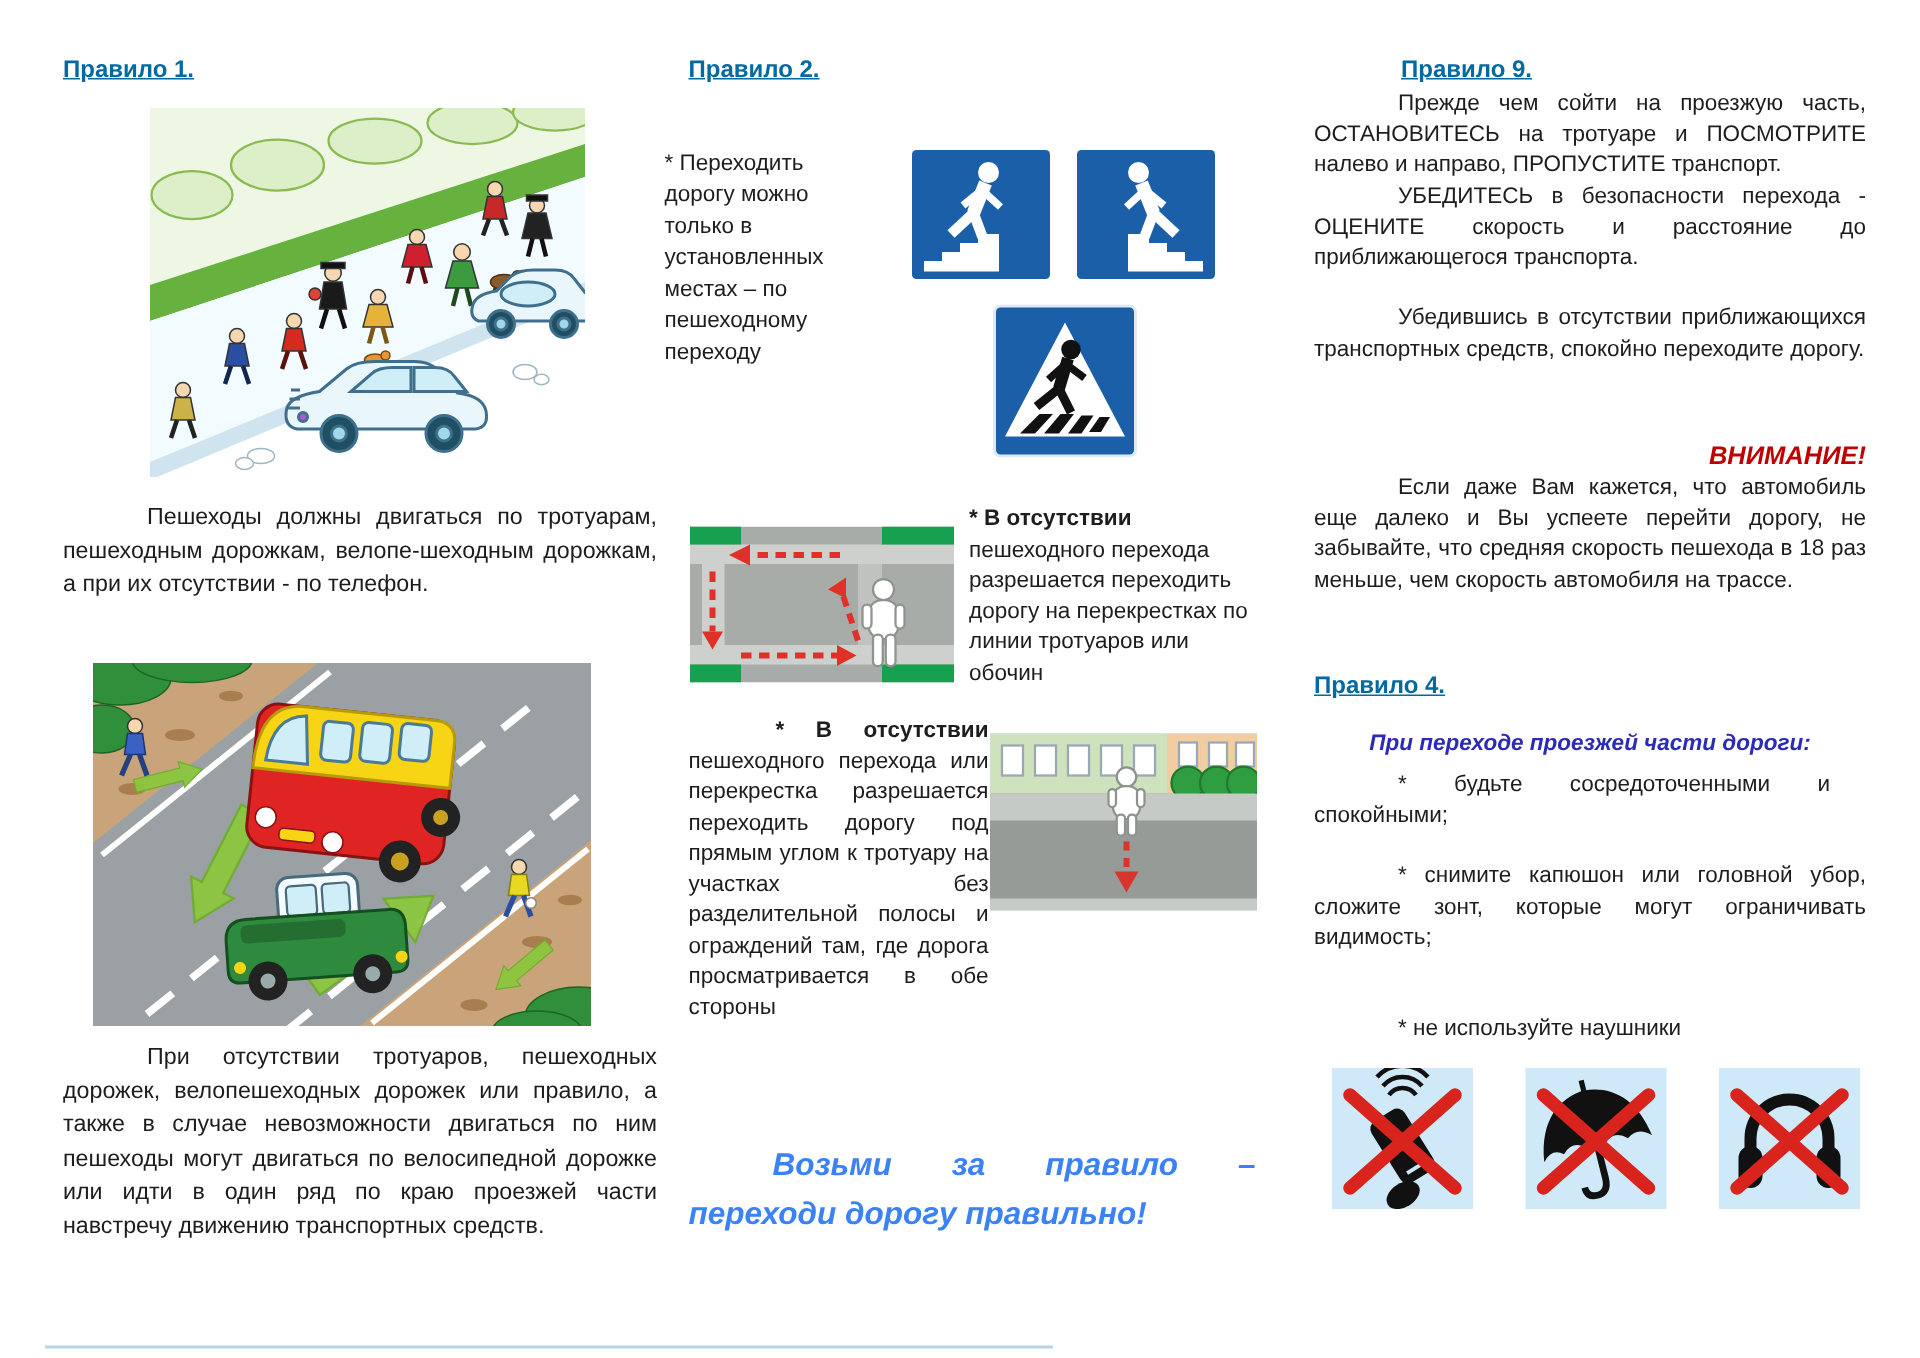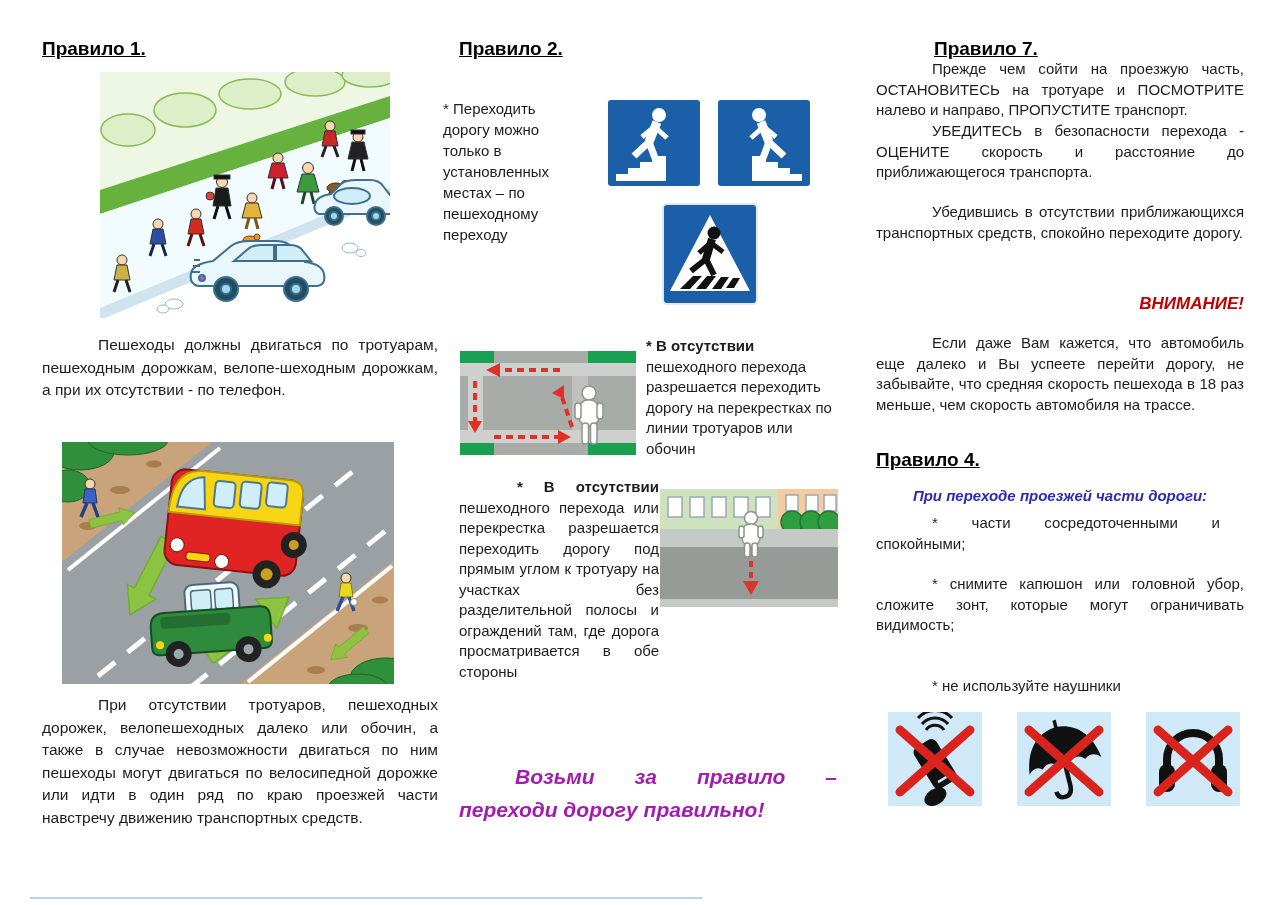--- a/index.html
+++ b/index.html
@@ -1,26 +1,26 @@
 <!DOCTYPE html>
 <html><head>
 <meta charset="utf-8">
 <style>
   *{margin:0;padding:0;box-sizing:border-box}
   html,body{background:#fff}
   .page{position:relative;width:1280px;height:905px;background:#ffffff;
         font-family:"Liberation Sans",sans-serif;color:#1d1d1d;overflow:hidden}
   .abs{position:absolute}
-  .head{font-size:19px;font-weight:bold;text-decoration:underline;color:#000000}
+  .head{font-size:16px;font-weight:bold;text-decoration:underline;color:#0369a1}
   .t{font-size:15px;line-height:20.5px}
   .t1{font-size:15.5px;line-height:22.5px}
   .just{text-align:justify}
   .ind{text-indent:56px}
   .b{font-weight:bold}
-  .red-slogan{color:#a21caf;font-weight:bold;font-style:italic;font-size:21px;line-height:33px}
+  .red-slogan{color:#3b82f6;font-weight:bold;font-style:italic;font-size:21px;line-height:33px}
   .slogan1{text-align:justify;text-align-last:justify;padding-left:56px}
   .attention{color:#c00000;font-weight:bold;font-style:italic;font-size:17px;text-align:right}
   .blue-sub{color:#2b2bb5;font-weight:bold;font-style:italic;font-size:15px;text-align:center}
   .icon-box{position:absolute;width:94px;height:94px;background:#cfe9f8}
   .footer-line{position:absolute;left:30px;top:897px;width:672px;height:2px;background:#b7d3ea}
   svg{display:block}
 </style>
 </head>
 <body>
 
@@ -221,21 +221,21 @@
       </g>
       <g transform="translate(284,152)">
         <circle cx="0" cy="-16" r="5" fill="#f6d7b0" stroke="#333"></circle>
           <path d="M-5,-11 h10 l2,14 h-14 z" fill="#e8d820" stroke="#8a7c08"></path>
           <path d="M-3,3 l-6,14 M3,3 l5,14" stroke="#2b4fa0" stroke-width="3.5" fill="none"></path>
           <circle cx="8" cy="8" r="3.5" fill="#fff" stroke="#888"></circle>
       </g>
     </svg>
   </div>
 
-  <div class="abs t1 just ind" style="left:42px;top:694px;width:396px">При отсутствии тротуаров, пешеходных дорожек, велопешеходных далеко или обочин, а также в случае невозможности двигаться по ним пешеходы могут двигаться по велосипедной дорожке или идти в один ряд по краю проезжей части навстречу движению транспортных средств.</div>
+  <div class="abs t1 just ind" style="left:42px;top:694px;width:396px">При отсутствии тротуаров, пешеходных дорожек, велопешеходных дорожек или правило, а также в случае невозможности двигаться по ним пешеходы могут двигаться по велосипедной дорожке или идти в один ряд по краю проезжей части навстречу движению транспортных средств.</div>
 
   <div class="abs head" style="left:459px;top:38px">Правило 2.</div>
 
   <div class="abs t" style="left:443px;top:98px;width:124px;line-height:21px">* Переходить дорогу можно только в установленных местах – по пешеходному переходу</div>
 
   <div class="abs" style="left:608px;top:100px">
     <svg width="92" height="86" viewBox="0 0 92 86">
       <rect width="92" height="86" rx="3" fill="#1a5fa8"></rect>
       <g fill="#ffffff">
         <rect x="8" y="74" width="50" height="7"></rect>
@@ -373,32 +373,32 @@
       <line x1="91" y1="72" x2="91" y2="92" stroke="#d8352c" stroke-width="4" stroke-dasharray="6 5"></line>
       <polygon points="83,92 99,92 91,106" fill="#d8352c"></polygon>
     </svg>
   </div>
 
   <div class="abs" style="left:459px;top:760px;width:378px">
     <div class="red-slogan slogan1">Возьми за правило –</div>
     <div class="red-slogan">переходи дорогу правильно!</div>
   </div>
 
-  <div class="abs head" style="left:934px;top:38px">Правило 7.</div>
+  <div class="abs head" style="left:934px;top:38px">Правило 9.</div>
   <div class="abs t just ind" style="left:876px;top:59px;width:368px">Прежде чем сойти на проезжую часть, ОСТАНОВИТЕСЬ на тротуаре и ПОСМОТРИТЕ налево и направо, ПРОПУСТИТЕ транспорт.</div>
   <div class="abs t just ind" style="left:876px;top:121px;width:368px">УБЕДИТЕСЬ в безопасности перехода - ОЦЕНИТЕ скорость и расстояние до приближающегося транспорта.</div>
   <div class="abs t just ind" style="left:876px;top:202px;width:368px">Убедившись в отсутствии приближающихся транспортных средств, спокойно переходите дорогу.</div>
 
   <div class="abs attention" style="left:876px;top:294px;width:368px">ВНИМАНИЕ!</div>
-  <div class="abs t just ind" style="left:876px;top:333px;width:368px">Если даже Вам кажется, что автомобиль еще далеко и Вы успеете перейти дорогу, не забывайте, что средняя скорость пешехода в 18 раз меньше, чем скорость автомобиля на трассе.</div>
+  <div class="abs t just ind" style="left:876px;top:315px;width:368px">Если даже Вам кажется, что автомобиль еще далеко и Вы успеете перейти дорогу, не забывайте, что средняя скорость пешехода в 18 раз меньше, чем скорость автомобиля на трассе.</div>
 
   <div class="abs head" style="left:876px;top:449px">Правило 4.</div>
   <div class="abs blue-sub" style="left:876px;top:487px;width:368px">При переходе проезжей части дороги:</div>
 
-  <div class="abs t just ind" style="left:876px;top:513px;width:344px">* части сосредоточенными и спокойными;</div>
+  <div class="abs t just ind" style="left:876px;top:513px;width:344px">* будьте сосредоточенными и спокойными;</div>
   <div class="abs t just ind" style="left:876px;top:574px;width:368px">* снимите капюшон или головной убор, сложите зонт, которые могут ограничивать видимость;</div>
   <div class="abs t just ind" style="left:876px;top:676px;width:368px">* не используйте наушники</div>
 
   <div class="icon-box" style="left:888px;top:712px">
     <svg width="94" height="94" viewBox="0 0 94 94">
       <g transform="rotate(-32 47 52)">
         <rect x="34" y="28" width="26" height="48" rx="6" fill="#111"></rect>
         <line x1="40" y1="69" x2="54" y2="69" stroke="#cfe9f8" stroke-width="2.5"></line>
         <ellipse cx="30" cy="80" rx="12" ry="8" fill="#111"></ellipse>
       </g>

